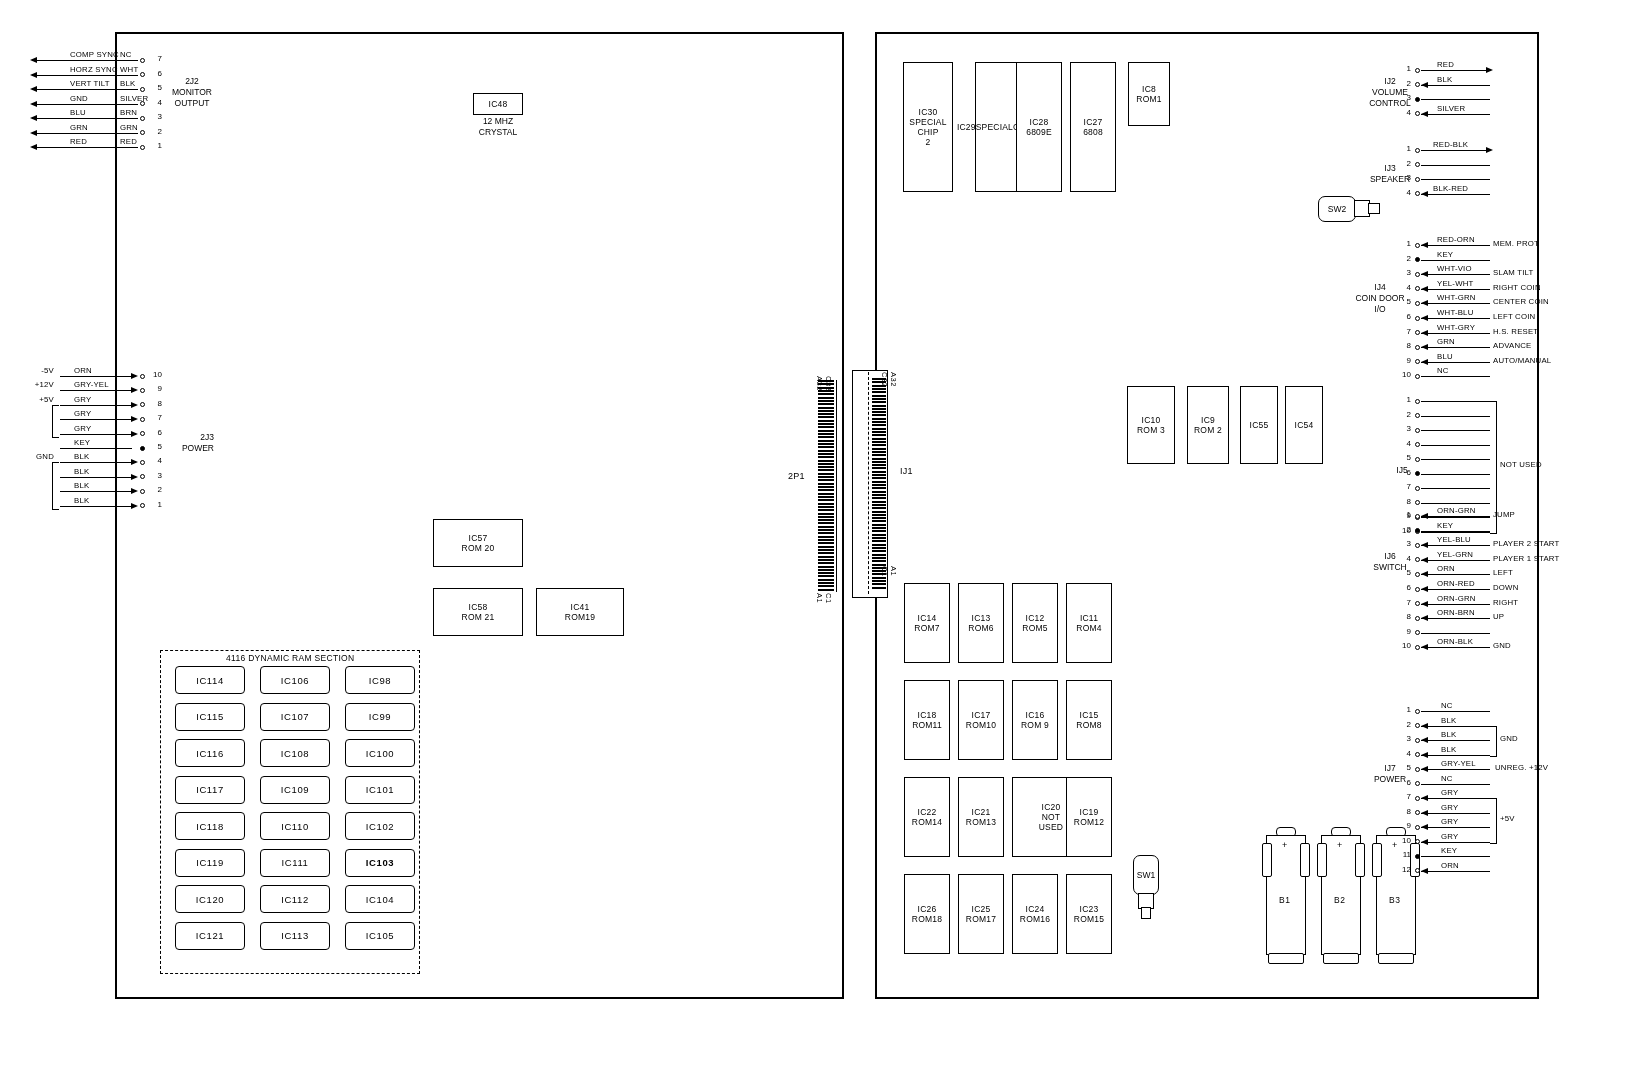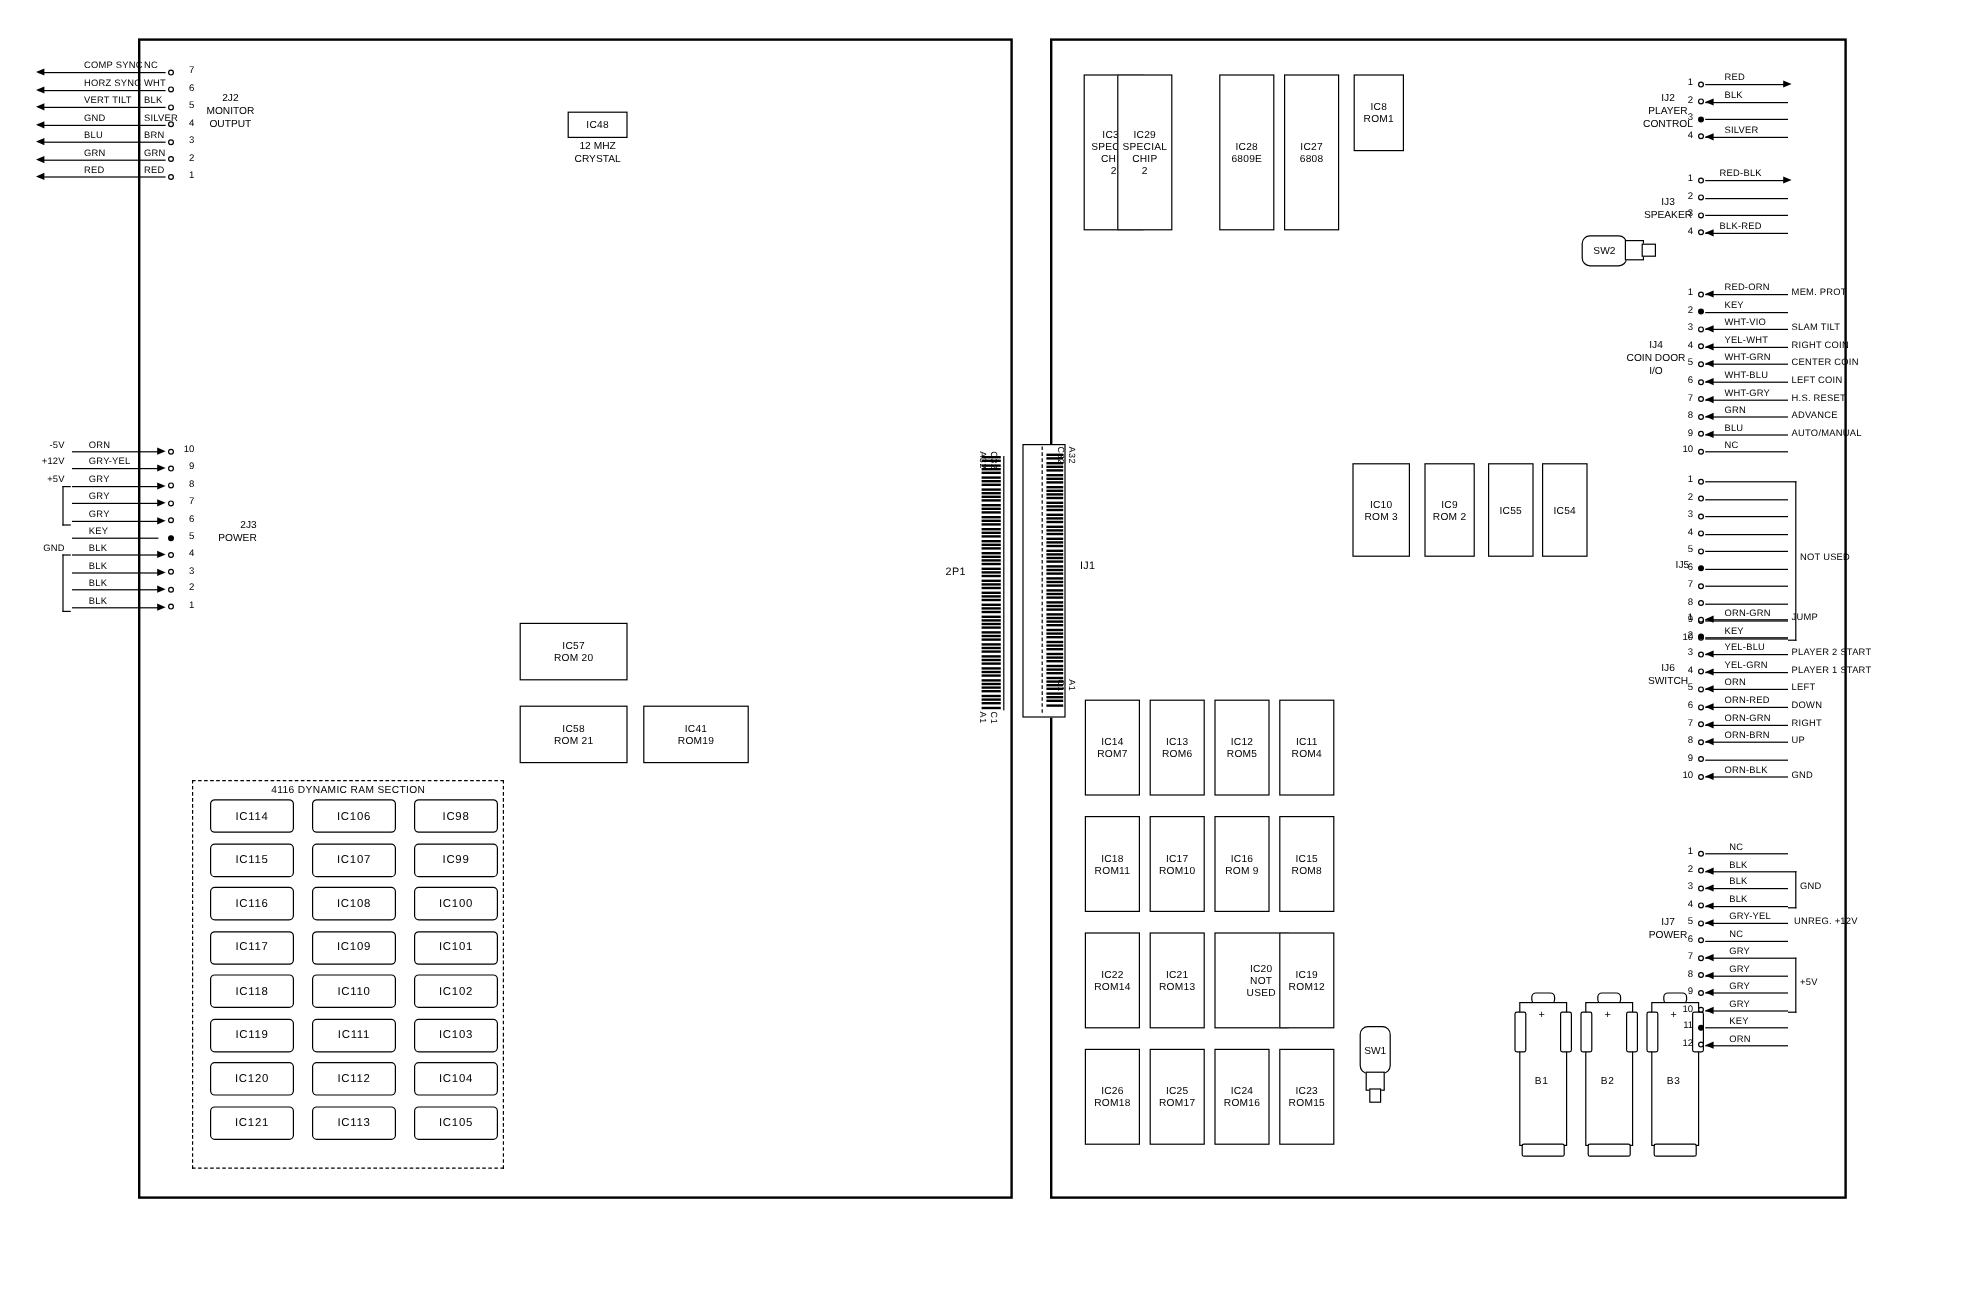--- a/index.html
+++ b/index.html
@@ -197,21 +197,21 @@
       <div class="ram" style="left: 260px; top: 775.5px; width: 68px; height: 26px;">IC109</div>
       <div class="ram" style="left: 260px; top: 812px; width: 68px; height: 26px;">IC110</div>
       <div class="ram" style="left: 260px; top: 848.5px; width: 68px; height: 26px;">IC111</div>
       <div class="ram" style="left: 260px; top: 885px; width: 68px; height: 26px;">IC112</div>
       <div class="ram" style="left: 260px; top: 921.5px; width: 68px; height: 26px;">IC113</div>
       <div class="ram" style="left: 345px; top: 666px; width: 68px; height: 26px;">IC98</div>
       <div class="ram" style="left: 345px; top: 702.5px; width: 68px; height: 26px;">IC99</div>
       <div class="ram" style="left: 345px; top: 739px; width: 68px; height: 26px;">IC100</div>
       <div class="ram" style="left: 345px; top: 775.5px; width: 68px; height: 26px;">IC101</div>
       <div class="ram" style="left: 345px; top: 812px; width: 68px; height: 26px;">IC102</div>
-      <div class="ram" style="left: 345px; top: 848.5px; width: 68px; height: 26px;">IC103</div>
+      <div class="ram" style="left: 345px; top: 848.5px; width: 68px; height: 26px; font-weight: bold;">IC103</div>
       <div class="ram" style="left: 345px; top: 885px; width: 68px; height: 26px;">IC104</div>
       <div class="ram" style="left: 345px; top: 921.5px; width: 68px; height: 26px;">IC105</div>
     </div>
 
   <div id="edge2P1">
       <div class="hl" style="left: 818px; top: 380px; width: 16px; height: 2px;"></div>
       <div class="hl" style="left: 818px; top: 383.312px; width: 16px; height: 2px;"></div>
       <div class="hl" style="left: 818px; top: 386.625px; width: 16px; height: 2px;"></div>
       <div class="hl" style="left: 818px; top: 389.938px; width: 16px; height: 2px;"></div>
       <div class="hl" style="left: 818px; top: 393.25px; width: 16px; height: 2px;"></div>
@@ -358,21 +358,21 @@
       <div class="lbl" style="left: 900px; top: 466px; font-size: 9px;">IJ1</div>
     </div>
 
   <div id="topchips">
       <div class="chip" style="left: 903px; top: 62px; width: 48px; height: 128px; flex-direction: column;">
         <div>IC30</div>
         <div>SPECIAL</div>
         <div>CHIP</div>
         <div>2</div>
       </div>
-      <div class="chip" style="left: 931px; top: 62px; width: 44px; height: 128px; flex-direction: column; text-align: center;">
+      <div class="chip" style="left: 975px; top: 62px; width: 44px; height: 128px; flex-direction: row; text-align: center;">
         <div>IC29</div>
         <div>SPECIAL</div>
         <div>CHIP</div>
         <div>2</div>
       </div>
       <div class="chip" style="left: 1016px; top: 62px; width: 44px; height: 128px; flex-direction: column;">
         <div>IC28</div>
         <div>6809E</div>
       </div>
       <div class="chip" style="left: 1070px; top: 62px; width: 44px; height: 128px; flex-direction: column;">
@@ -522,21 +522,21 @@
       <div class="pnum" style="left: 1397px; top: 93px;">3</div>
       <div class="pin key" style="left: 1415px; top: 96.5px;"></div>
       <div class="hl" style="left: 1421px; top: 99px; width: 69px;"></div>
       <div class="pnum" style="left: 1397px; top: 107.5px;">4</div>
       <div class="pin" style="left: 1415px; top: 111px;"></div>
       <div class="hl" style="left: 1421px; top: 113.5px; width: 69px;"></div>
       <div class="arrL" style="left: 1421px; top: 110.5px;"></div>
       <div class="wire" style="left: 1437px; top: 103.5px;">SILVER</div>
       <div class="ttl" style="left: 1358px; top: 76px; width: 64px; text-align: center;">
         <div>IJ2</div>
-        <div>PLAYER</div>
+        <div>VOLUME</div>
         <div>CONTROL</div>
       </div>
       <div class="pnum" style="left: 1397px; top: 144px;">1</div>
       <div class="pin" style="left: 1415px; top: 147.5px;"></div>
       <div class="hl" style="left: 1421px; top: 150px; width: 69px;"></div>
       <div class="arrR" style="left: 1486px; top: 147px;"></div>
       <div class="wire" style="left: 1433px; top: 140px;">RED-BLK</div>
       <div class="pnum" style="left: 1397px; top: 158.5px;">2</div>
       <div class="pin" style="left: 1415px; top: 162px;"></div>
       <div class="hl" style="left: 1421px; top: 164.5px; width: 69px;"></div>

